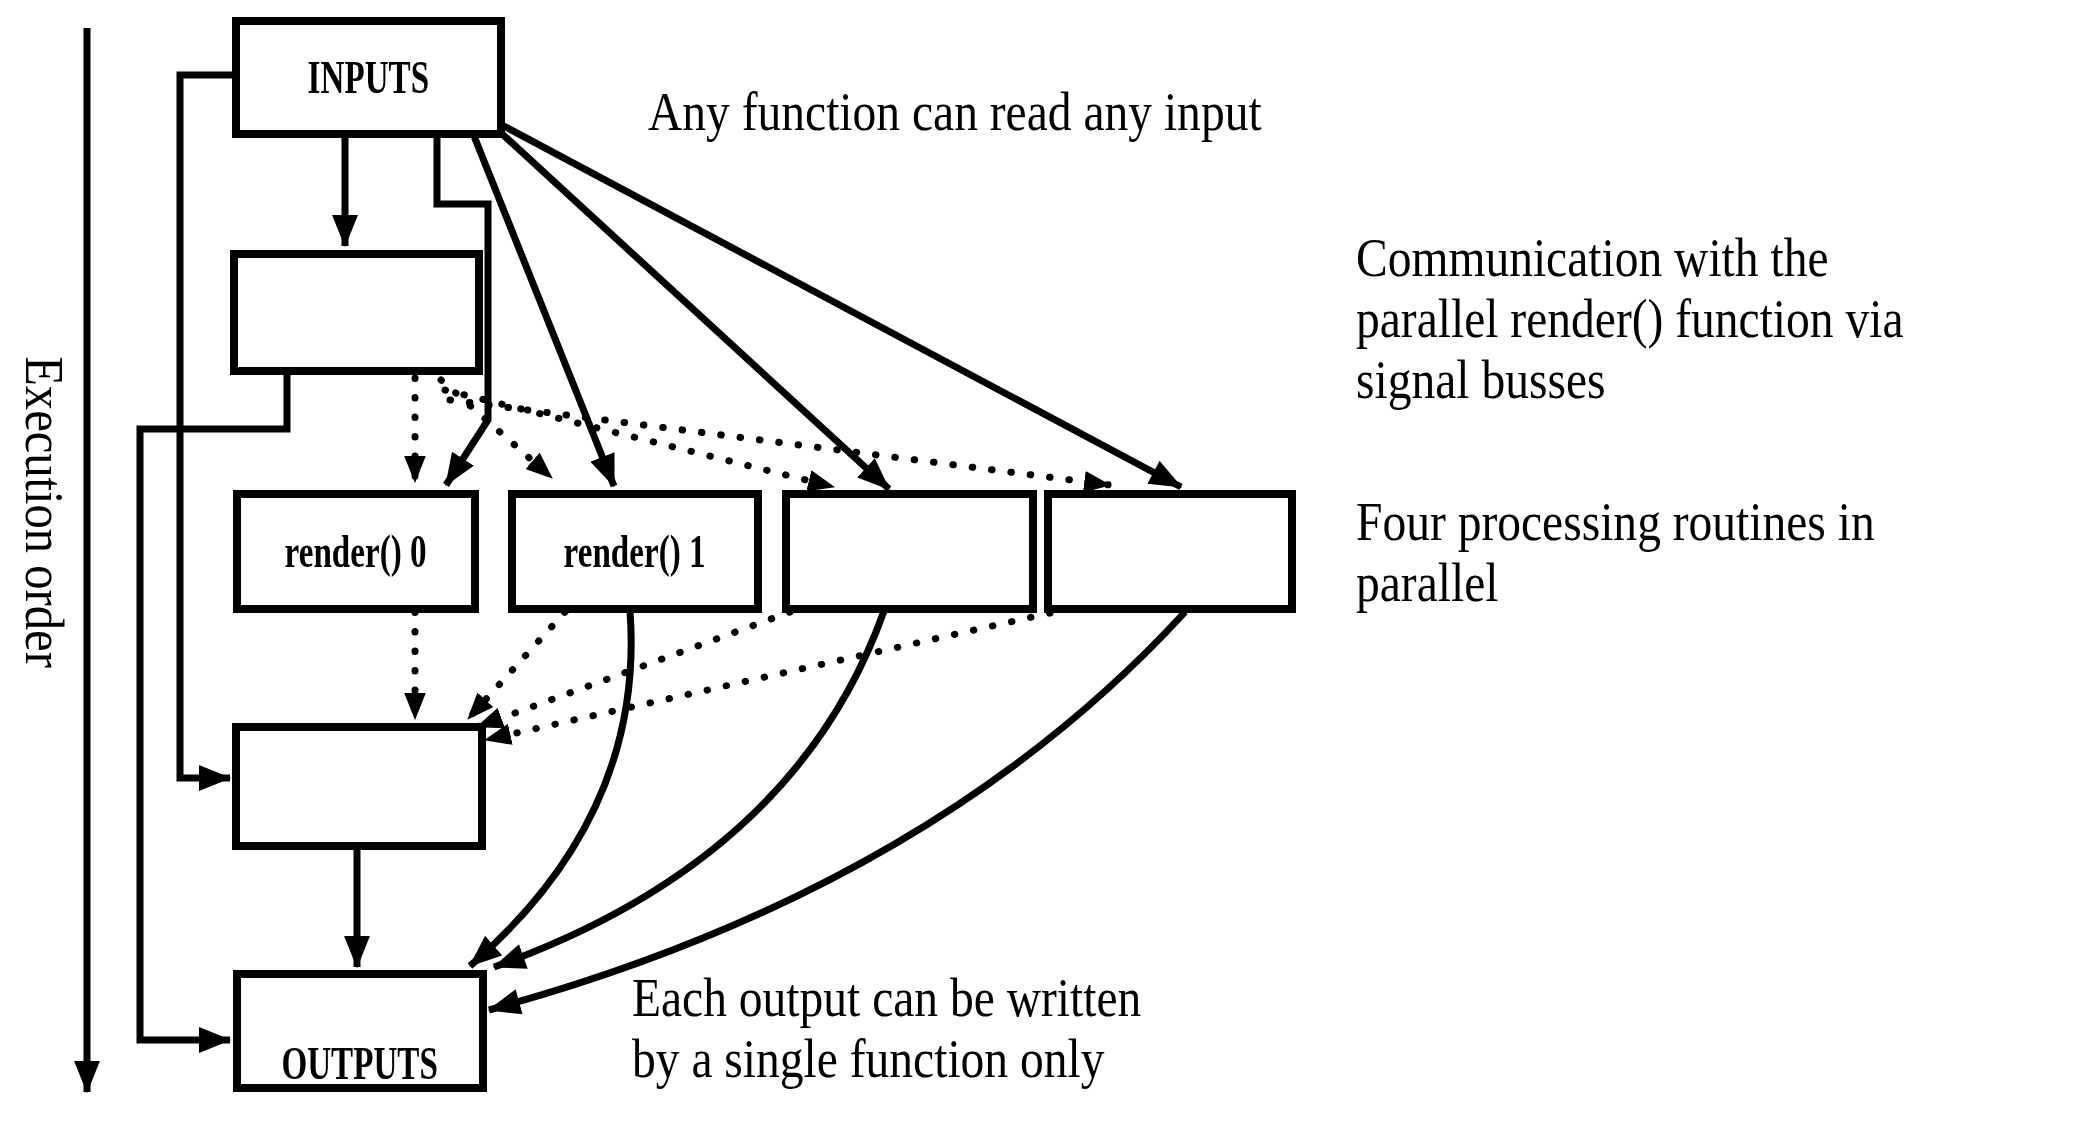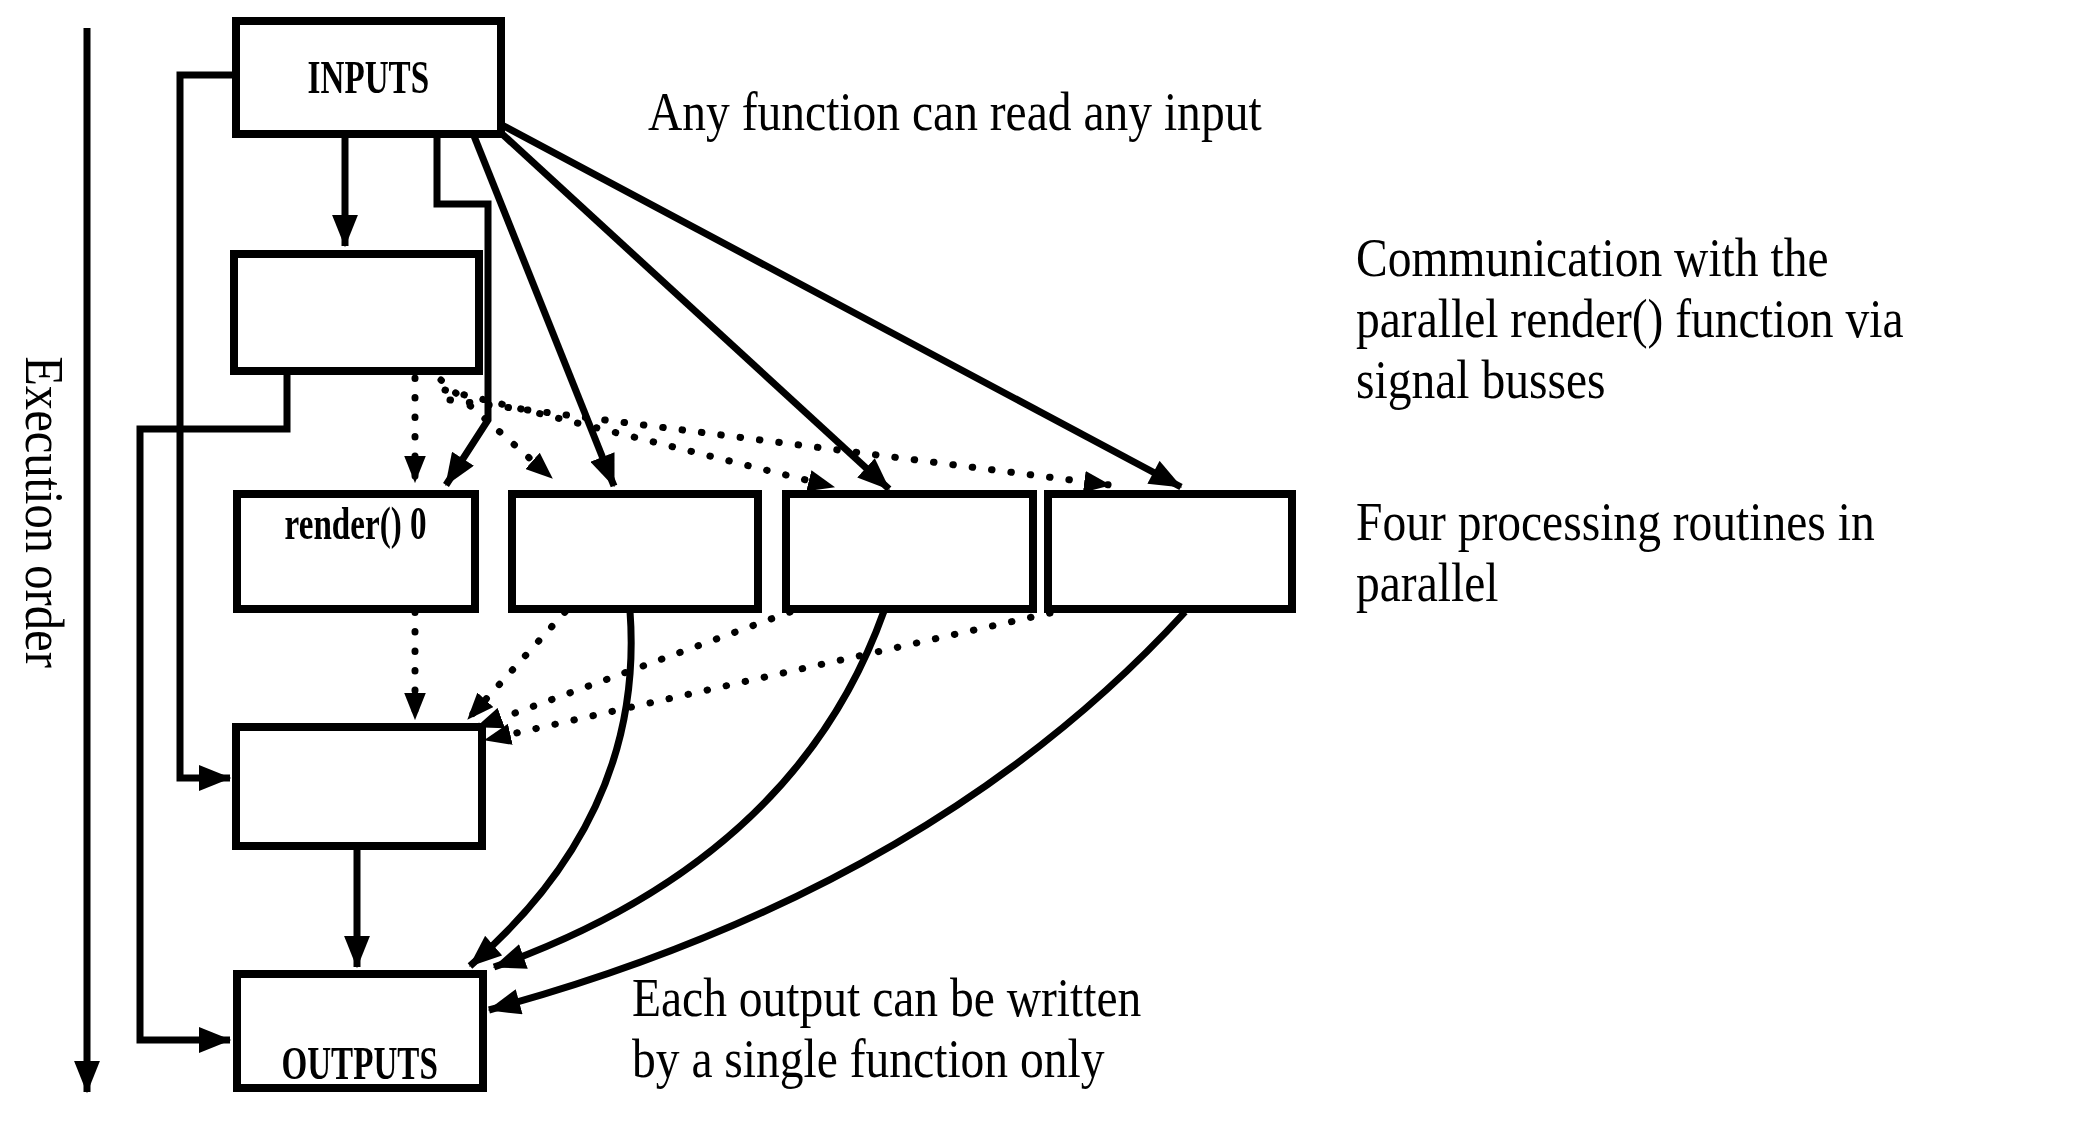--- a/index.html
+++ b/index.html
@@ -76,22 +76,25 @@
     <rect x="512" y="494" width="246" height="115" fill="#fff" stroke="#000" stroke-width="8"></rect>
     <rect x="786" y="494" width="247" height="115" fill="#fff" stroke="#000" stroke-width="8"></rect>
     <rect x="1048" y="494" width="244" height="115" fill="#fff" stroke="#000" stroke-width="8"></rect>
     <rect x="236" y="727" width="246" height="119" fill="#fff" stroke="#000" stroke-width="8"></rect>
     <rect x="237" y="974" width="246" height="114" fill="#fff" stroke="#000" stroke-width="8"></rect>
   </svg>
 
   <div class="box-label" style="left:236px;top:21px;width:265px;height:113px;">
     <span>INPUTS</span>
   </div>
-  <div class="box-label" style="left:237px;top:466px;width:238px;height:115px;">
+  <div class="box-label" style="left:237px;top:494px;width:238px;height:115px;">
     <span>render() 0</span>
+  </div>
+  <div class="box-label" style="left:512px;top:494px;width:246px;height:115px;">
+    <span>render() 1</span>
   </div>
   <div class="box-label" style="left:237px;top:1006px;width:246px;height:114px;text-align:right;">
     <span>OUTPUTS</span>
   </div>
 
   <div class="exec-label">Execution order</div>
 
   <div class="note" style="left:648px;top:82px;">
     <div>Any function can read any input</div>
   </div>

